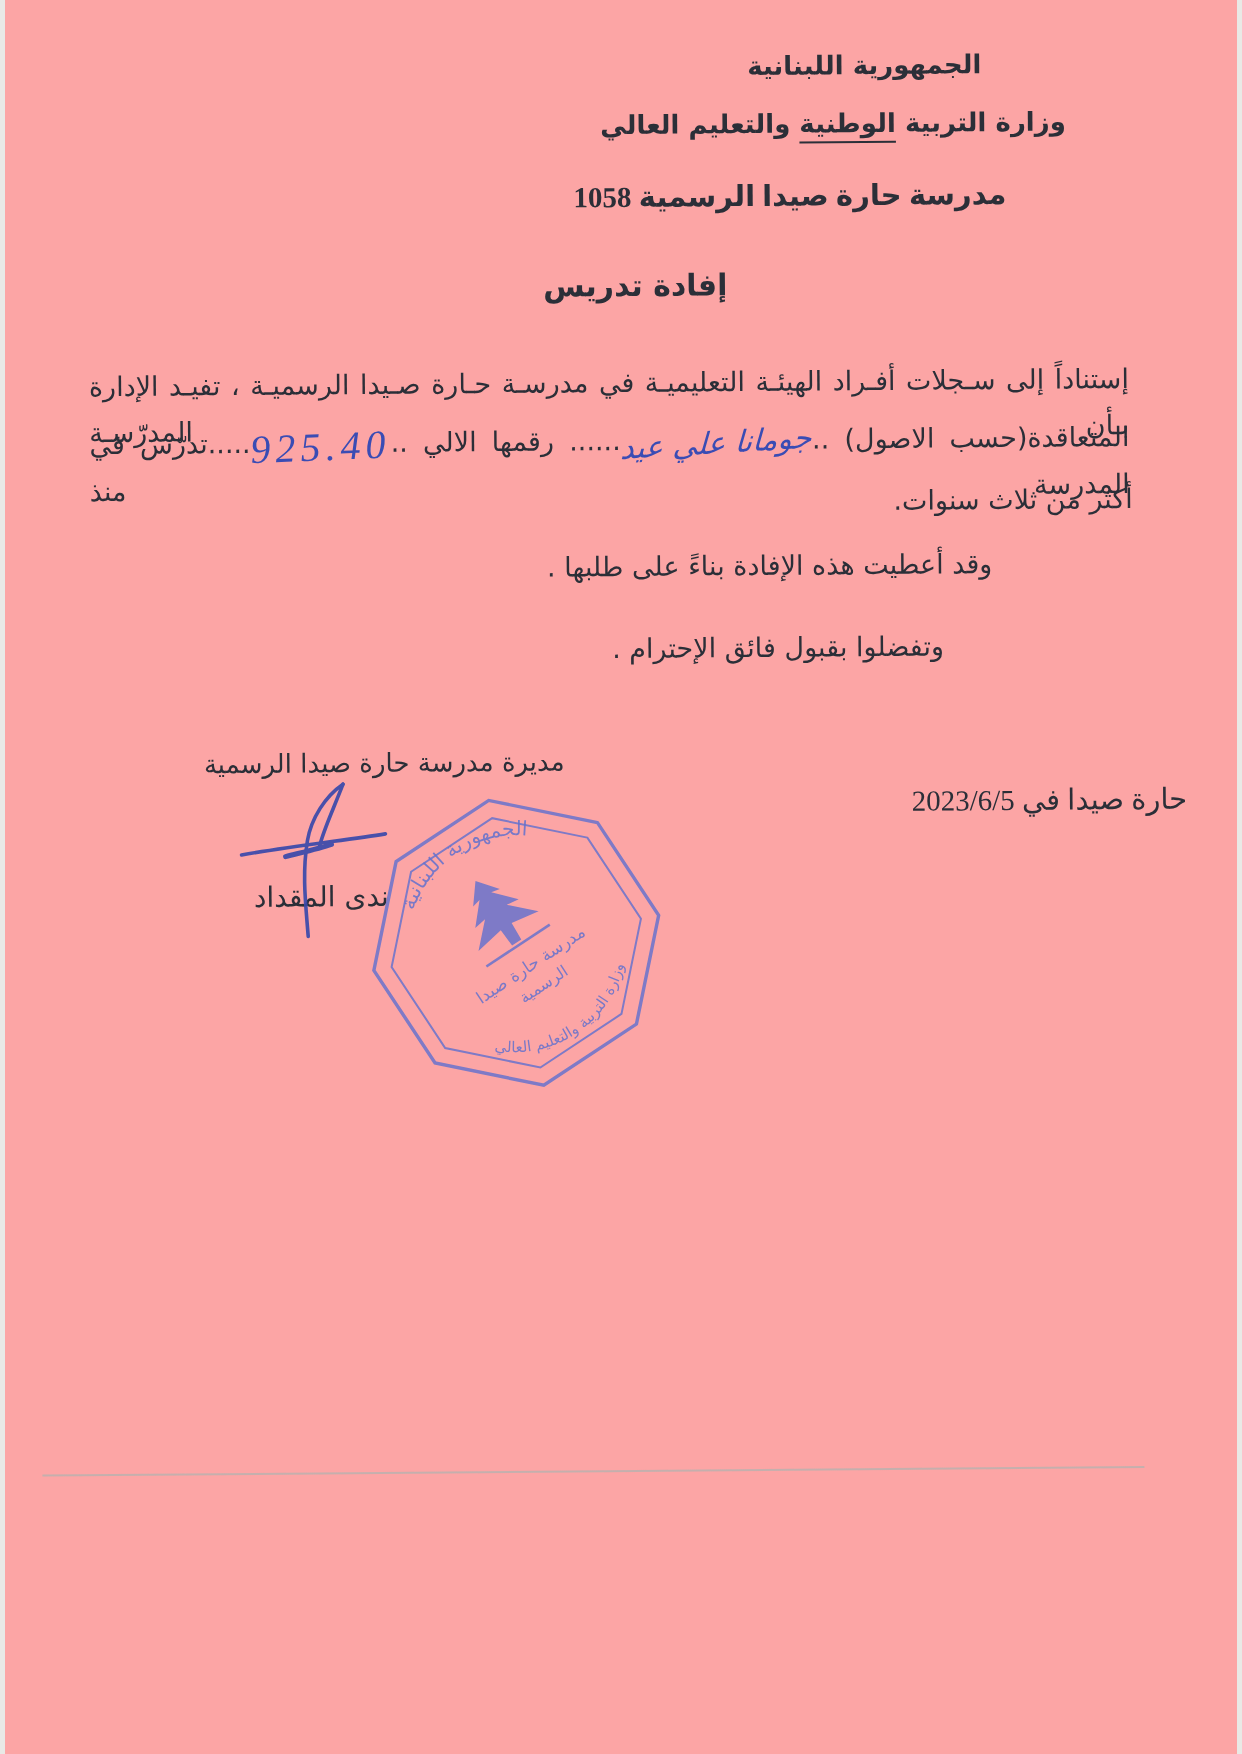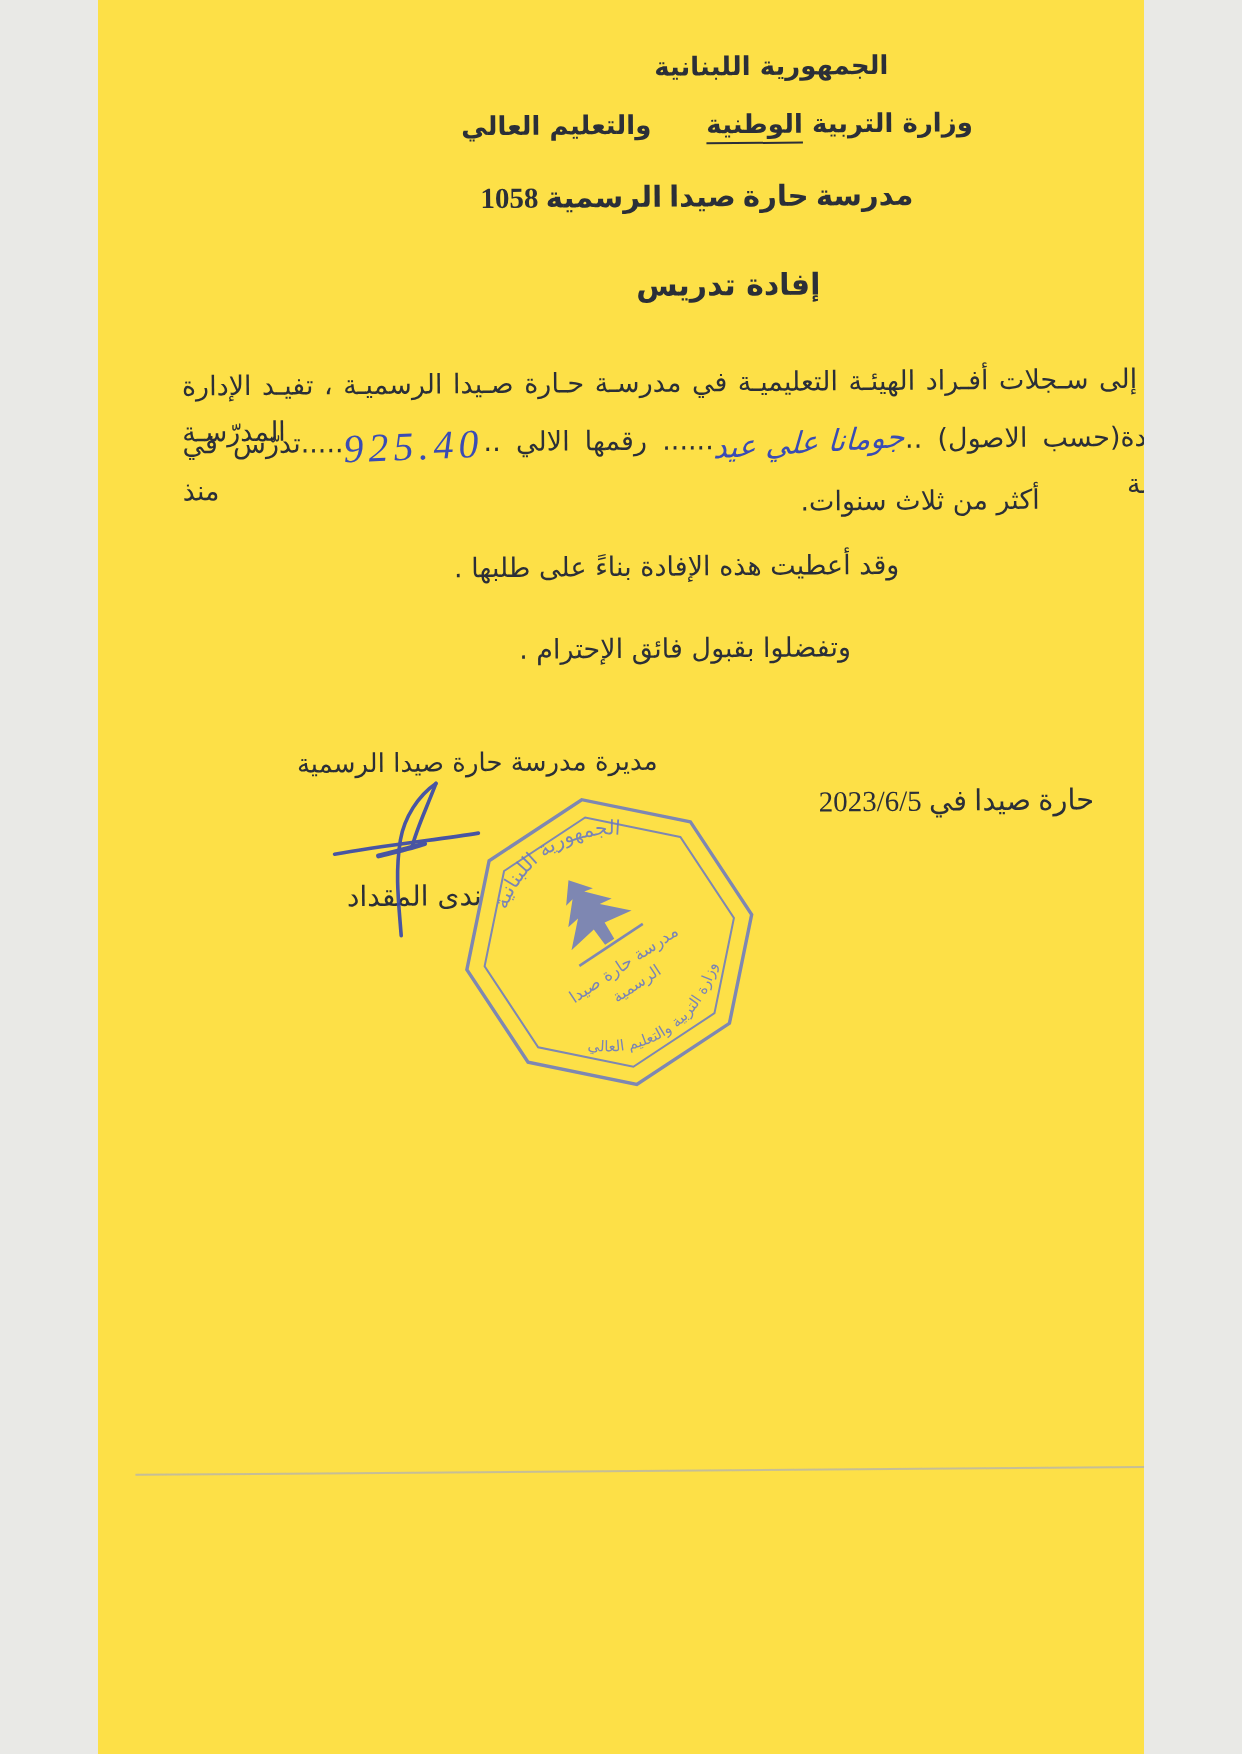--- a/index.html
+++ b/index.html
@@ -1,32 +1,32 @@
 <!DOCTYPE html>
 <html lang="ar"><head>
 <meta charset="utf-8">
 <style>
   html,body{margin:0;padding:0;background:#e9e9e6;}
   .page{
     position:relative;
-    width:1046px;height:1754px;
+    width:1232px;height:1754px;
     margin:0 auto;
-    background:#fde047;
+    background:#fca5a5;
     overflow:hidden;
     font-family:"DejaVu Sans",sans-serif;
     color:#2b2f38;
     direction:rtl;
     text-decoration:underline;
   }
   .scan{position:absolute;inset:0;transform:rotate(-0.45deg);transform-origin:50% 30%;}
   .abs{position:absolute;}
   .hdr{font-weight:bold;white-space:nowrap;}
   .republic{top:52px;right:252px;font-size:26px;}
   .ministry{top:110px;right:168px;font-size:26px;}
-  .underlined{text-decoration:underline;text-decoration-thickness:2px;text-underline-offset:9px;margin-left:46px;}
+  .underlined{text-decoration:underline;text-decoration-thickness:2px;text-underline-offset:9px;}
   .school{top:180px;right:228px;font-size:29px;font-family:"Liberation Serif","DejaVu Sans",sans-serif;}
   .doc-title{top:268px;left:540px;font-size:30px;font-weight:bold;white-space:nowrap;}
   .bodyline{font-size:27px;line-height:46px;white-space:nowrap;}
   .l1,.l2{left:85px;width:1040px;white-space:normal;text-align:justify;text-align-last:justify;}
   .l1{top:360px;}
   .l2{top:418px;}
   .l3{top:480px;right:104px;text-align:right;}
   .l4{top:544px;right:245px;}
   .l5{top:626px;right:294px;}
   .dots{letter-spacing:2px;color:#2b2f38;}

